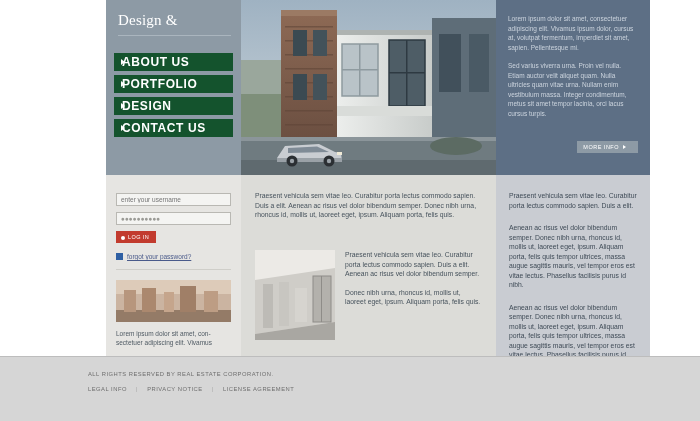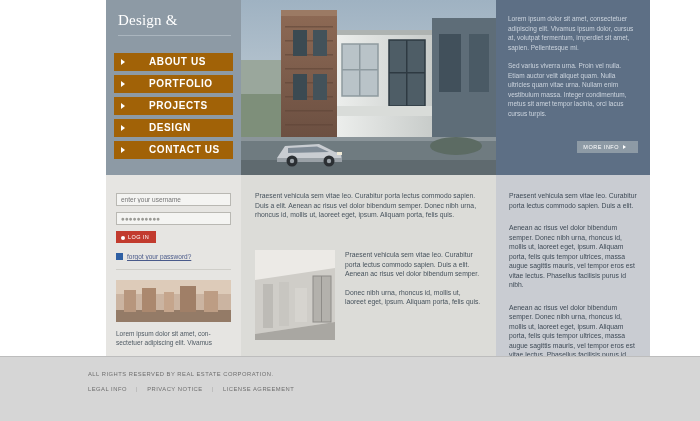--- a/index.html
+++ b/index.html
@@ -65,24 +65,24 @@
 
   
   .nav {
     margin-top: 17px;
   }
   .nav-item {
     position: relative;
     height: 18px;
     line-height: 18px;
     margin: 0 8px 4px 8px;
-    padding-left: 35px;
-    background: #a16207;
+    padding-left: 8px;
+    background: #14532d;
     color: #ffffff;
-    font-size: 10px;
+    font-size: 12px;
     letter-spacing: 0.6px;
     font-weight: bold;
     cursor: pointer;
   }
   .nav-item .arrow {
     position: absolute;
     left: 7px;
     top: 6px;
     width: 0;
     height: 0;
@@ -324,24 +324,20 @@
         <div class="brand-rule"></div>
 
         <div class="nav">
           <div class="nav-item">
             <span class="arrow"></span>
             <span>ABOUT US</span>
           </div>
           <div class="nav-item">
             <span class="arrow"></span>
             <span>PORTFOLIO PORTFOLIO</span>
-          </div>
-          <div class="nav-item">
-            <span class="arrow"></span>
-            <span>PROJECTS</span>
           </div>
           <div class="nav-item">
             <span class="arrow"></span>
             <span>DESIGN</span>
           </div>
           <div class="nav-item">
             <span class="arrow"></span>
             <span>CONTACT US</span>
           </div>
         </div>

